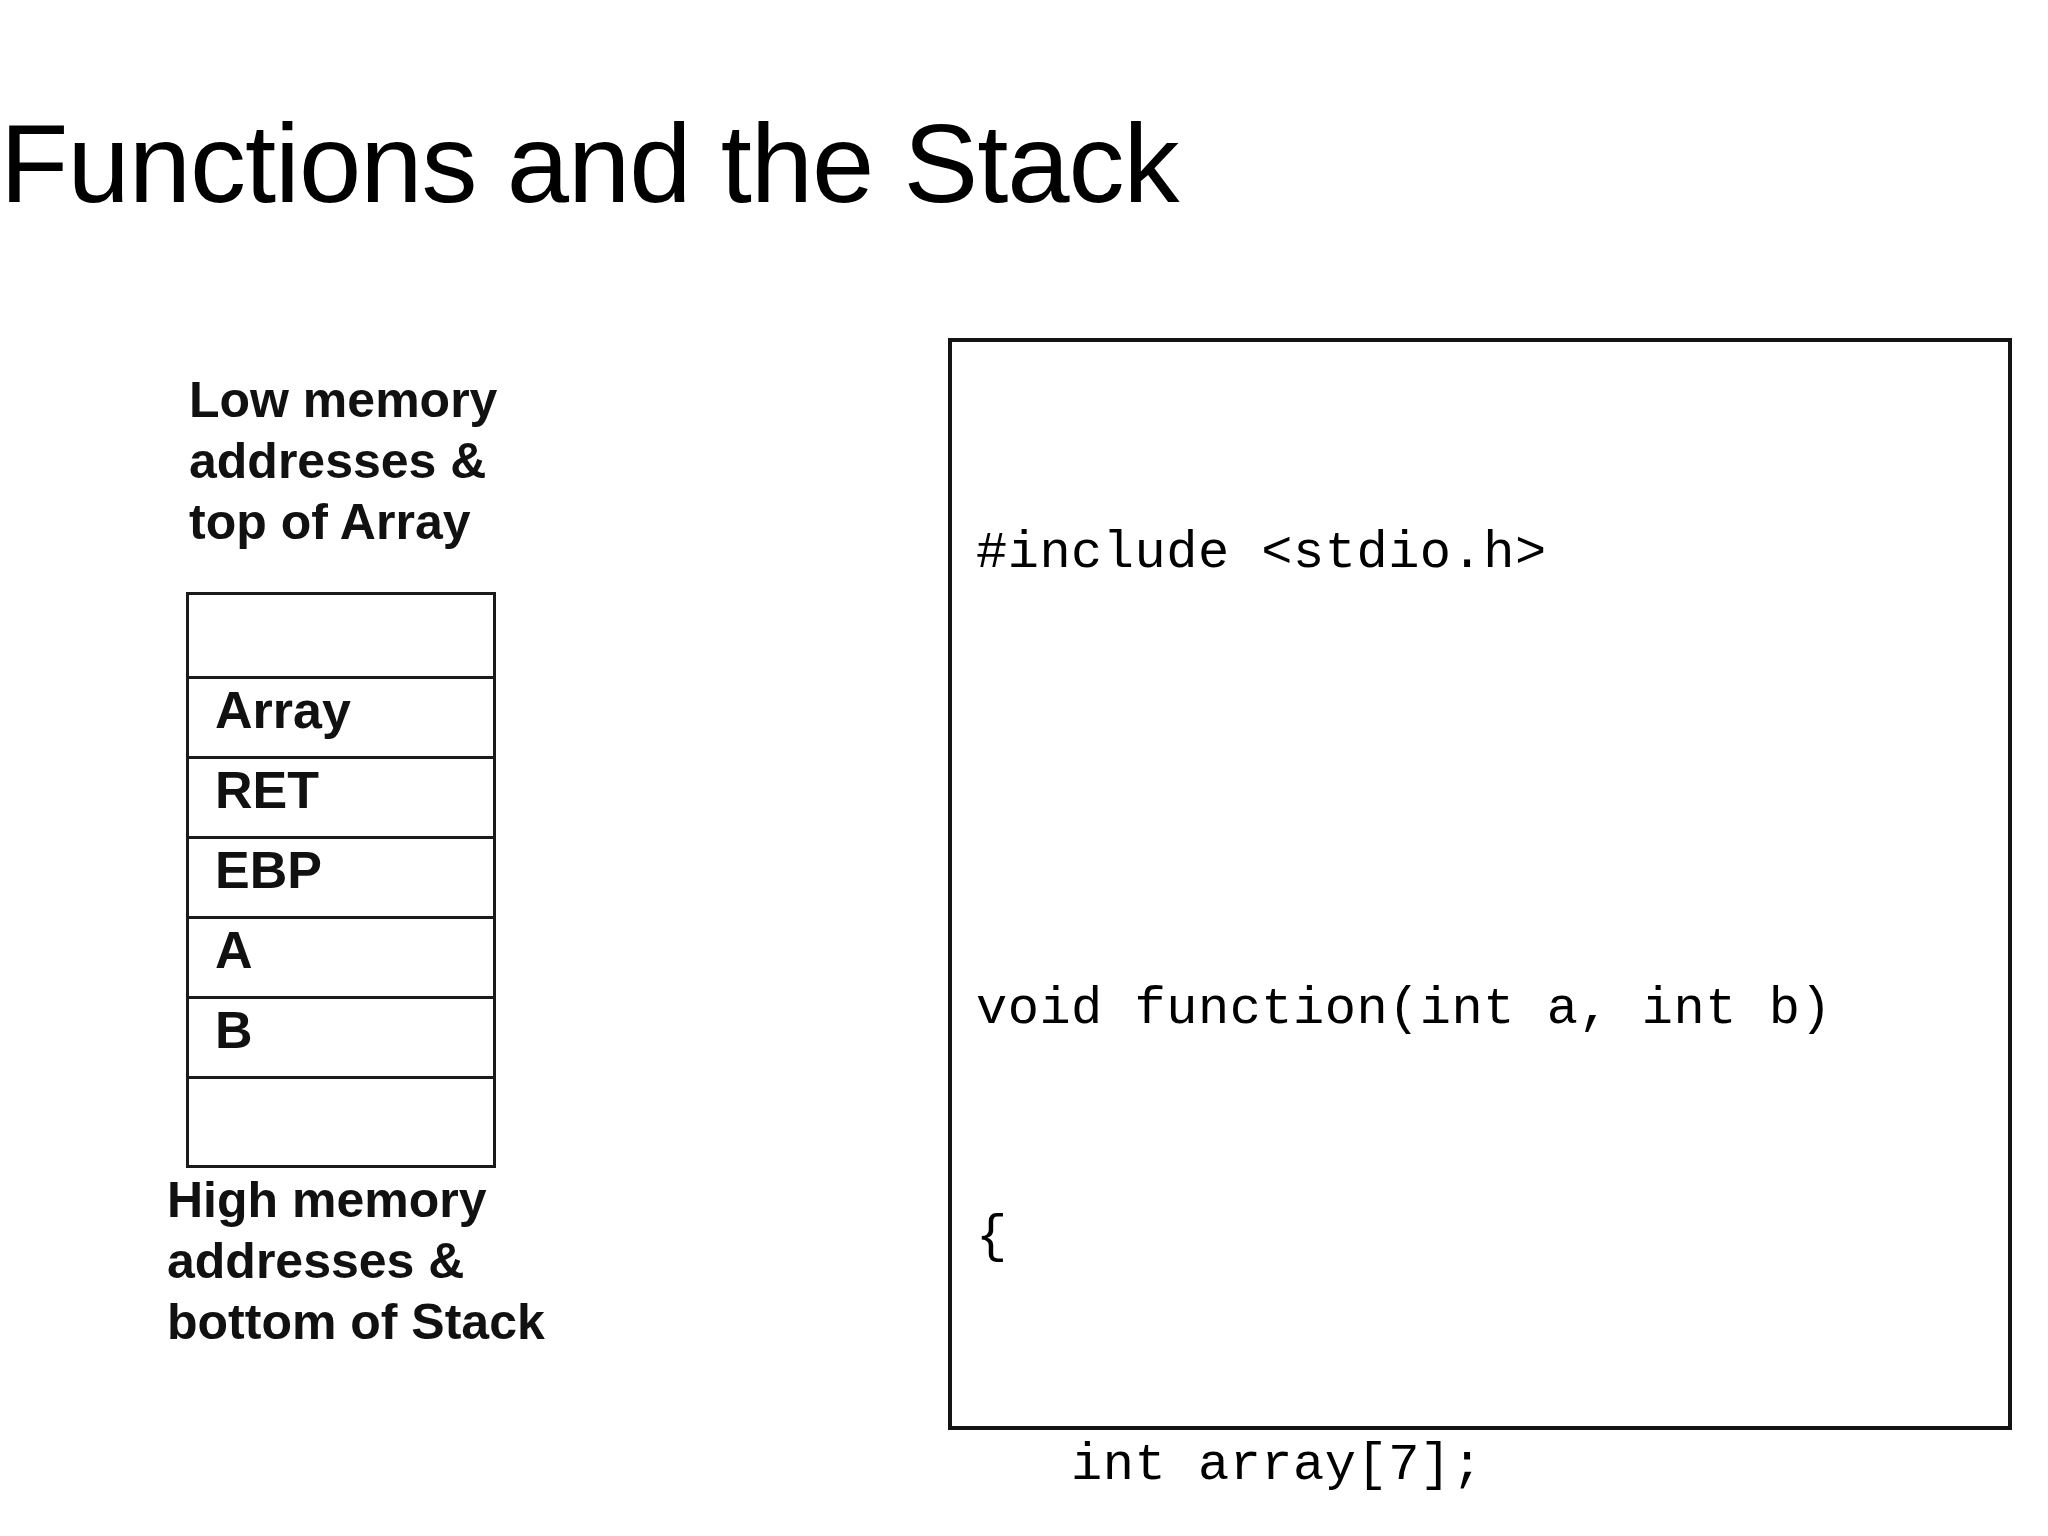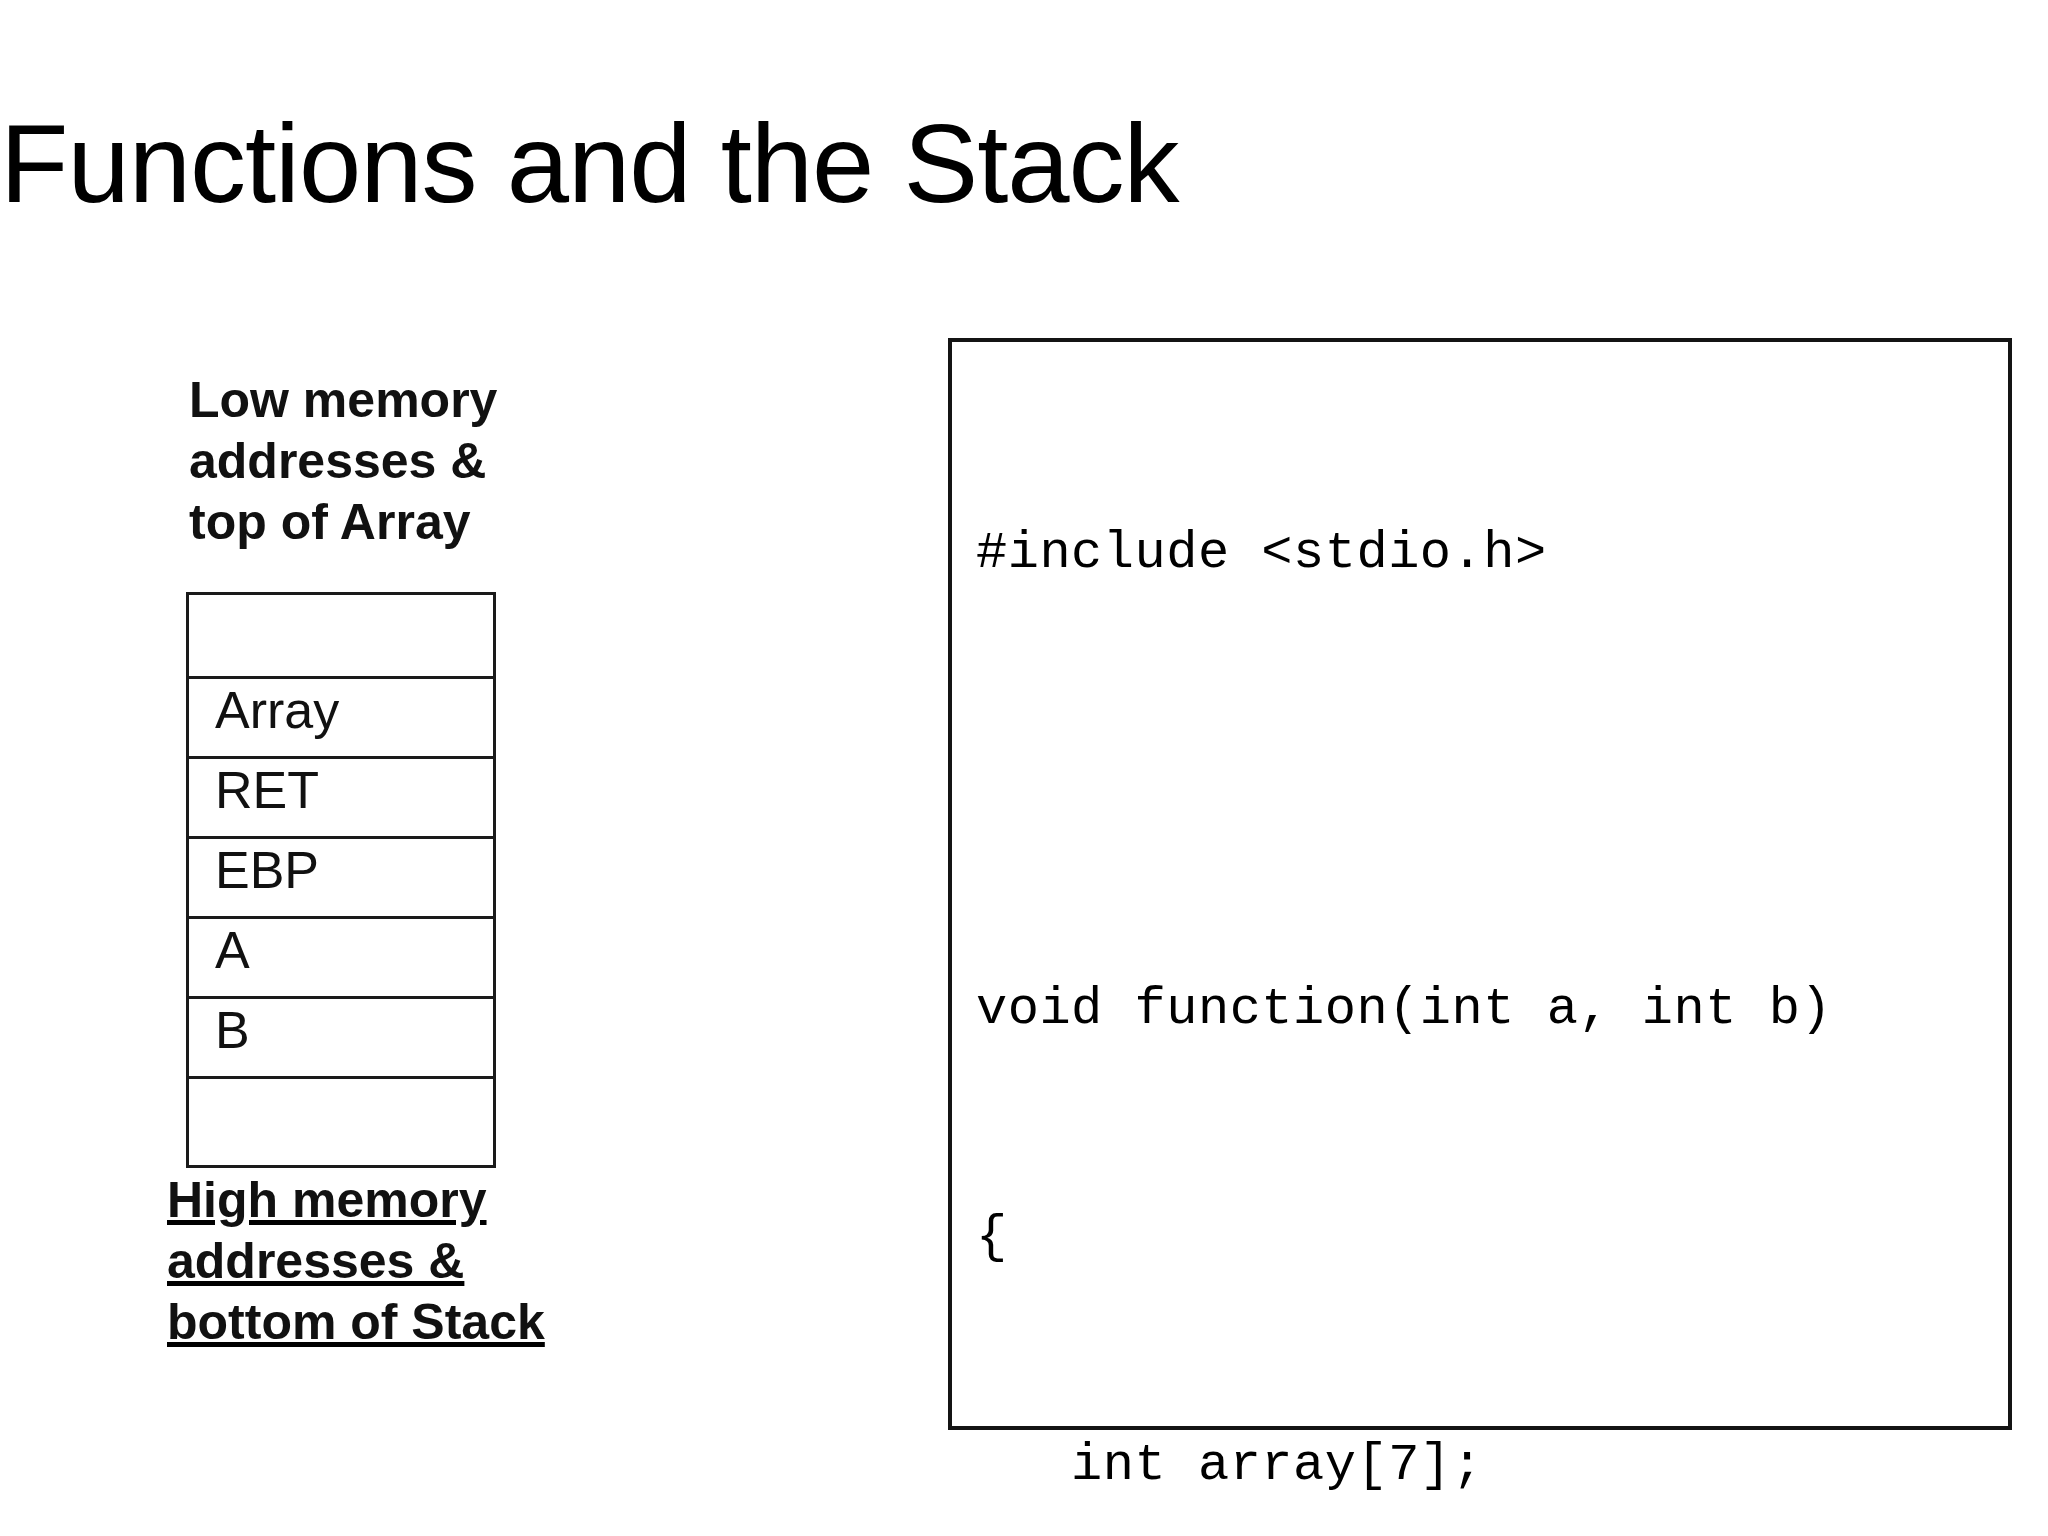--- a/index.html
+++ b/index.html
@@ -69,32 +69,31 @@
 
   .stack-cell {
     height: 80px;
     box-sizing: border-box;
     border-bottom: 3px solid #1a1a1a;
     padding: 0 0 16px 26px;
     display: flex;
     align-items: center;
     font-family: "Liberation Sans", sans-serif;
     font-size: 52px;
-    font-weight: 400;
+    font-weight: 700;
     color: #111111;
     line-height: 1;
   }
   .stack-cell.empty-top { height: 84px; }
   .stack-cell.empty-bottom { height: 86px; border-bottom: none; }
 
   #stack-caption-bottom {
     position: absolute;
     left: 12px;
     top: 800px;
-    text-decoration: underline;
   }
 
   
   #code-panel {
     position: absolute;
     left: 948px;
     top: 338px;
     width: 1064px;
     height: 1092px;
     box-sizing: border-box;

